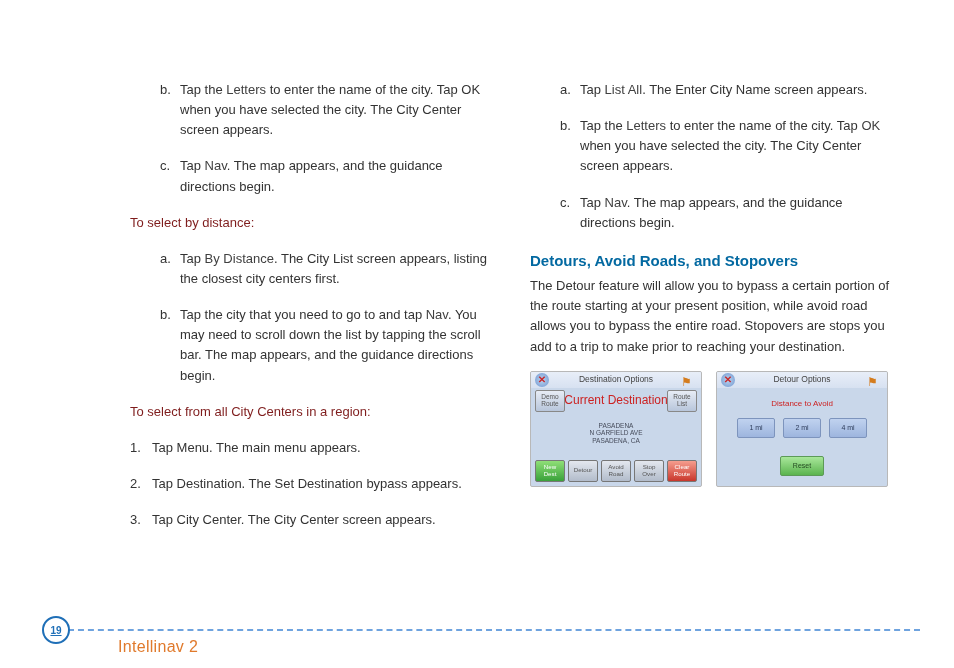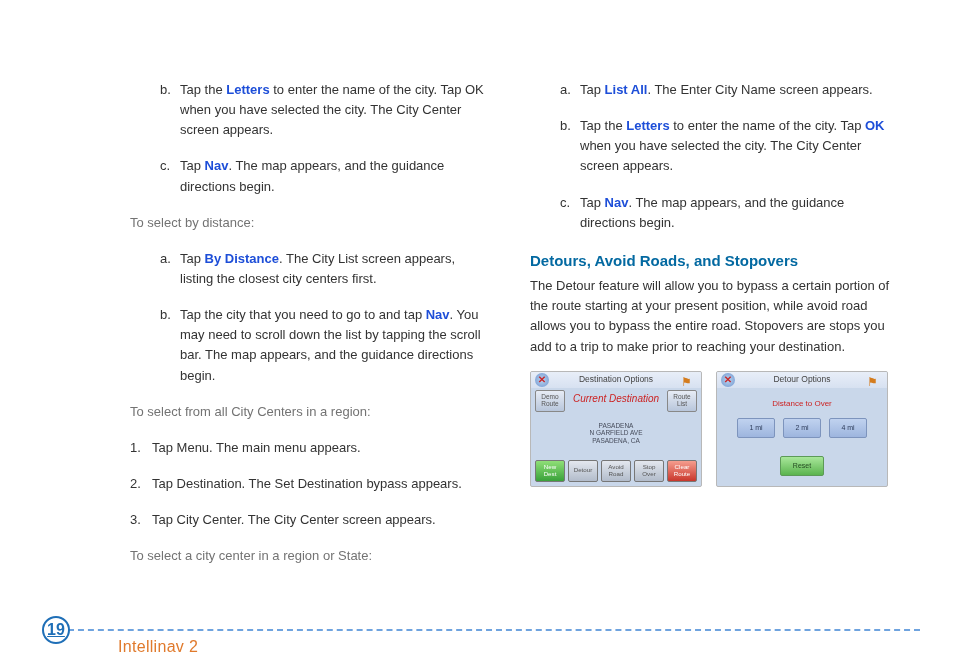--- a/index.html
+++ b/index.html
@@ -23,22 +23,22 @@
     line-height: 1.55;
   }
   .col-left { max-width: 360px; }
   .col-right { max-width: 370px; }
   .indent-b { padding-left: 50px; position: relative; margin-bottom: 16px; }
   .indent-b .marker { position: absolute; left: 30px; }
   .indent-c { padding-left: 50px; position: relative; margin-bottom: 16px; }
   .indent-c .marker { position: absolute; left: 30px; }
   .indent-1 { padding-left: 22px; position: relative; margin-bottom: 16px; }
   .indent-1 .marker { position: absolute; left: 0; }
-  .sub-heading { margin: 6px 0 16px 0; font-weight: 400; color:#737373;}
-  strong, .bold { font-weight: 700; color: #1d4ed8; }
+  .sub-heading { margin: 6px 0 16px 0; font-weight: 400; color:#7f1d1d;}
+  strong, .bold { font-weight: 400; color: #404040; }
   .section-title {
     font-size: 15px;
     font-weight: 600;
     color: #0369a1;
     margin: 8px 0 4px 0;
   }
   .para { margin-bottom: 14px; }
   
   .shots {
     display: flex;
@@ -75,23 +75,22 @@
   }
   .shot-header .flag {
     position:absolute; right:4px; top:1px;
     width:16px; height:14px;
     color:#d47c1e;
     font-size: 12px;
   }
   .shot-sub {
     text-align:center;
     color:#c22;
-    font-size:10px;
+    font-size:12px;
     padding: 3px 0 2px;
-    font-style: italic;
   }
   .shot-sub-dist {
     text-align:center;
     color:#c22;
     font-size:8px;
     padding: 10px 0 6px;
   }
   .shot-body1 {
     position: relative;
     height: calc(100% - 16px);
@@ -182,21 +181,21 @@
     position:absolute;
     left: 42px;
     top: 0;
     width: 28px; height: 28px;
     border: 2.5px solid #1f6fb7;
     border-radius: 50%;
     background: #fff;
     display:flex;align-items:center;justify-content:center;
     color:#1f6fb7;
     font-weight:600;
-    font-size: 16px;
+    font-size: 10px;
     text-decoration: underline;
   }
   .footer-label {
     position:absolute;
     left: 118px;
     bottom: -10px;
     color: #e07a2c;
     font-size: 16px;
     letter-spacing: 0.3px;
   }
@@ -240,21 +239,20 @@
     <div class="indent-1">
       <span class="marker">2.</span>
       <span>Tap Destination. The Set Destination bypass appears.</span>
     </div>
 
     <div class="indent-1">
       <span class="marker">3.</span>
       <span>Tap City Center. The City Center screen appears.</span>
     </div>
 
-    <div class="sub-heading" style="margin-top:4px;">To select a city center in a region or State:</div>
 
   </div>
 
   <div class="col col-right">
 
     <div class="indent-b">
       <span class="marker">a.</span>
       <span>Tap </span><span class="bold">List All</span><span>. The Enter City Name screen appears.</span>
     </div>
 
@@ -318,21 +316,21 @@
         </div>
       </div>
 
       <div class="shot">
         <div class="shot-header">
           <div class="x">✕</div>
           <span>Detour Options</span>
           <div class="flag">⚑</div>
         </div>
         <div>
-          <div class="shot-sub-dist">Distance to Over</div>
+          <div class="shot-sub-dist">Distance to Avoid</div>
           <div class="dist-row">
             <div class="dist-btn">1 mi</div>
             <div class="dist-btn">2 mi</div>
             <div class="dist-btn">4 mi</div>
           </div>
           <div class="reset-wrap">
             <div class="reset-btn">Reset</div>
           </div>
         </div>
       </div>

